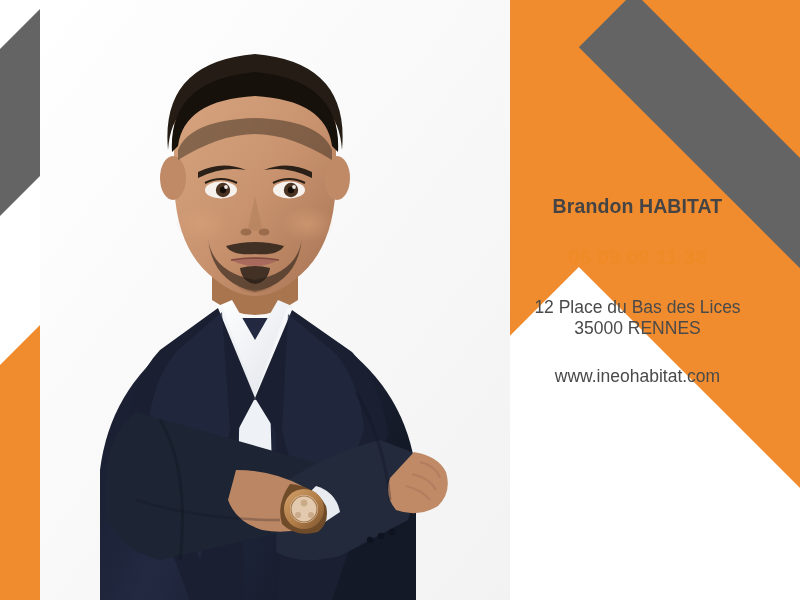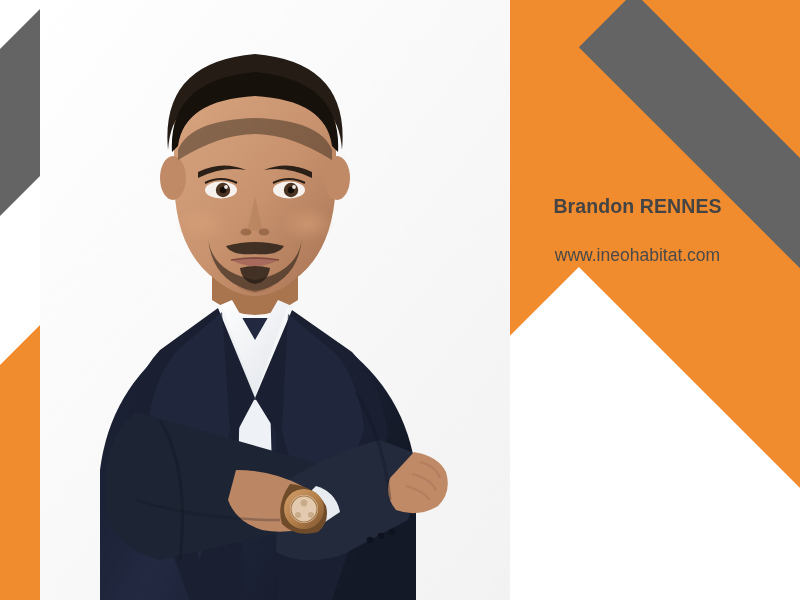--- a/index.html
+++ b/index.html
@@ -267,18 +267,23 @@
         <circle cx="352" cy="532" r="3.2" fill="#0f1320"></circle>
 
         <path d="M120 420 Q150 470 140 560" stroke="#0f1320" stroke-width="3" fill="none" opacity="0.35"></path>
         <path d="M316 392 Q344 440 350 500" stroke="#0f1320" stroke-width="3" fill="none" opacity="0.3"></path>
         <path d="M96 500 Q160 520 240 520" stroke="#0f1320" stroke-width="2.5" fill="none" opacity="0.25"></path>
       </g>
     </svg>
   </div>
 
   <div id="contact">
-    <div id="person-name">Brandon RENNES</div>
+    <div id="person-name">Brandon HABITAT</div>
+    <div id="phone">06 09 09 11 38</div>
+    <div id="address">
+      <span class="addr-line">12 Place du Bas des Lices</span>
+      <span class="addr-line">35000 RENNES</span>
+    </div>
     <div id="website">www.ineohabitat.com</div>
   </div>
 
 
 </div>
 
 </body></html>

